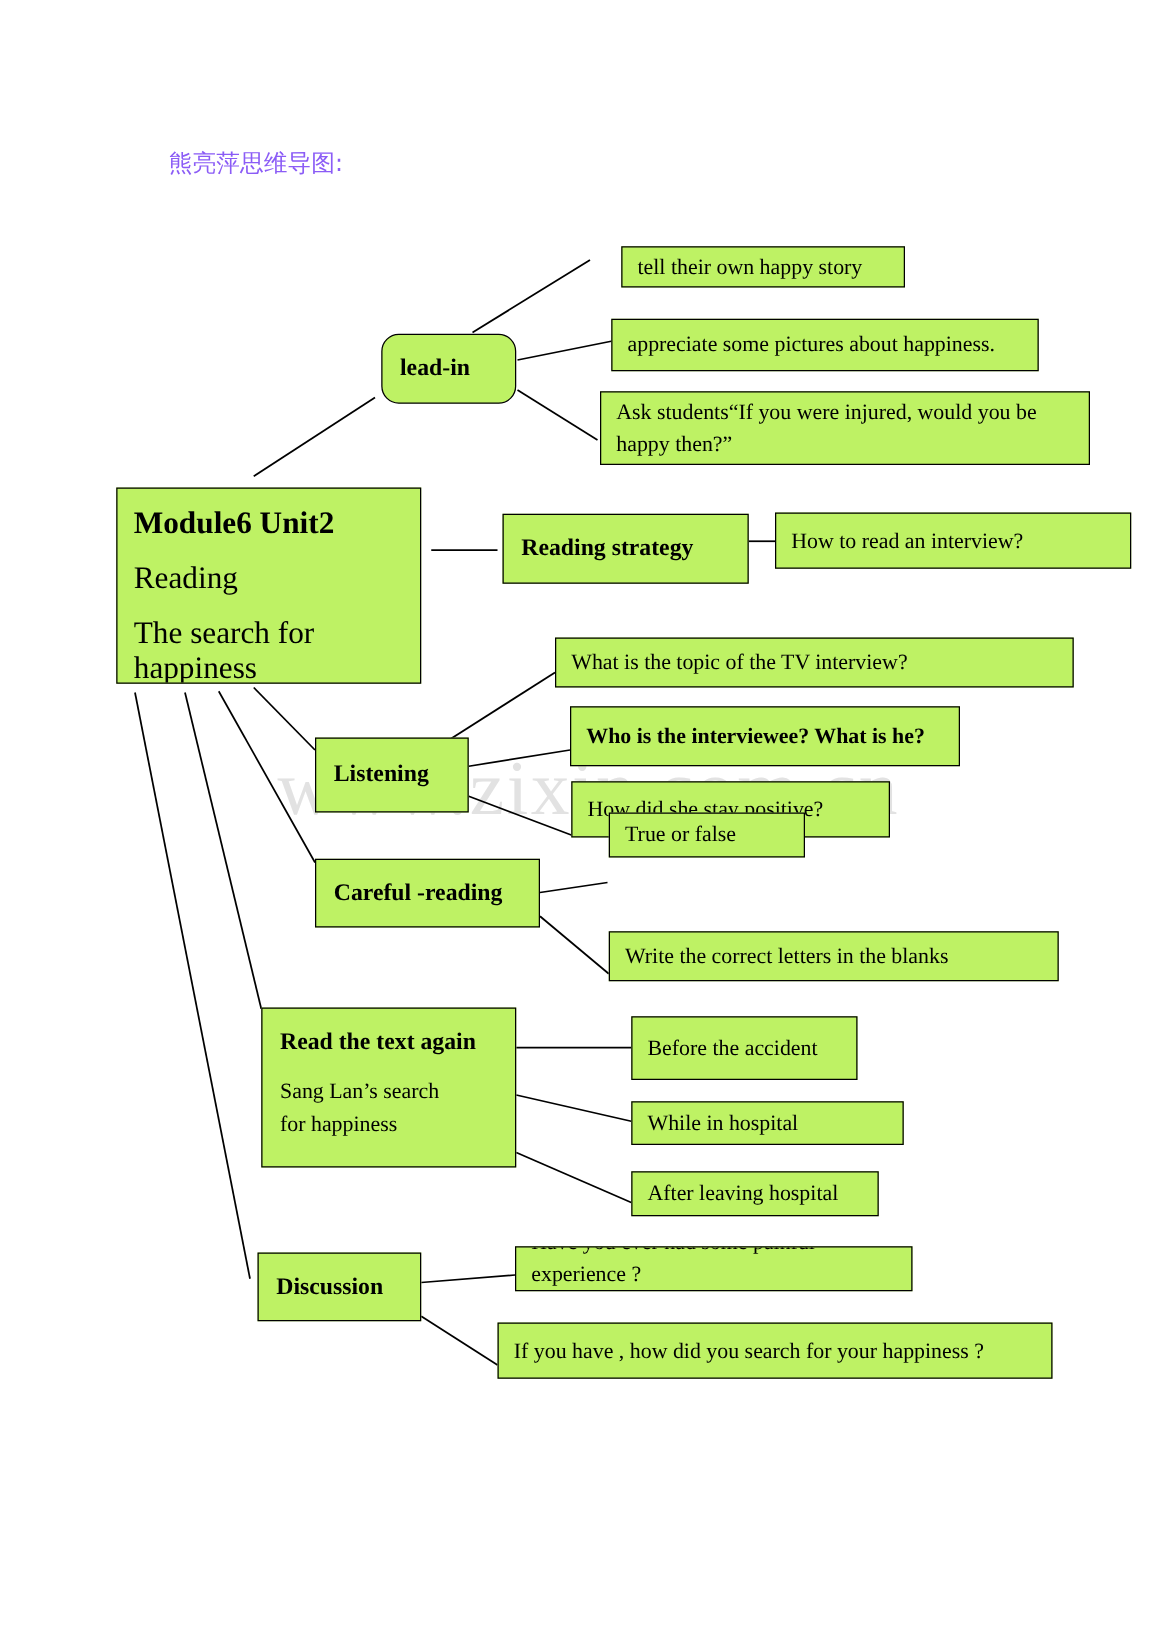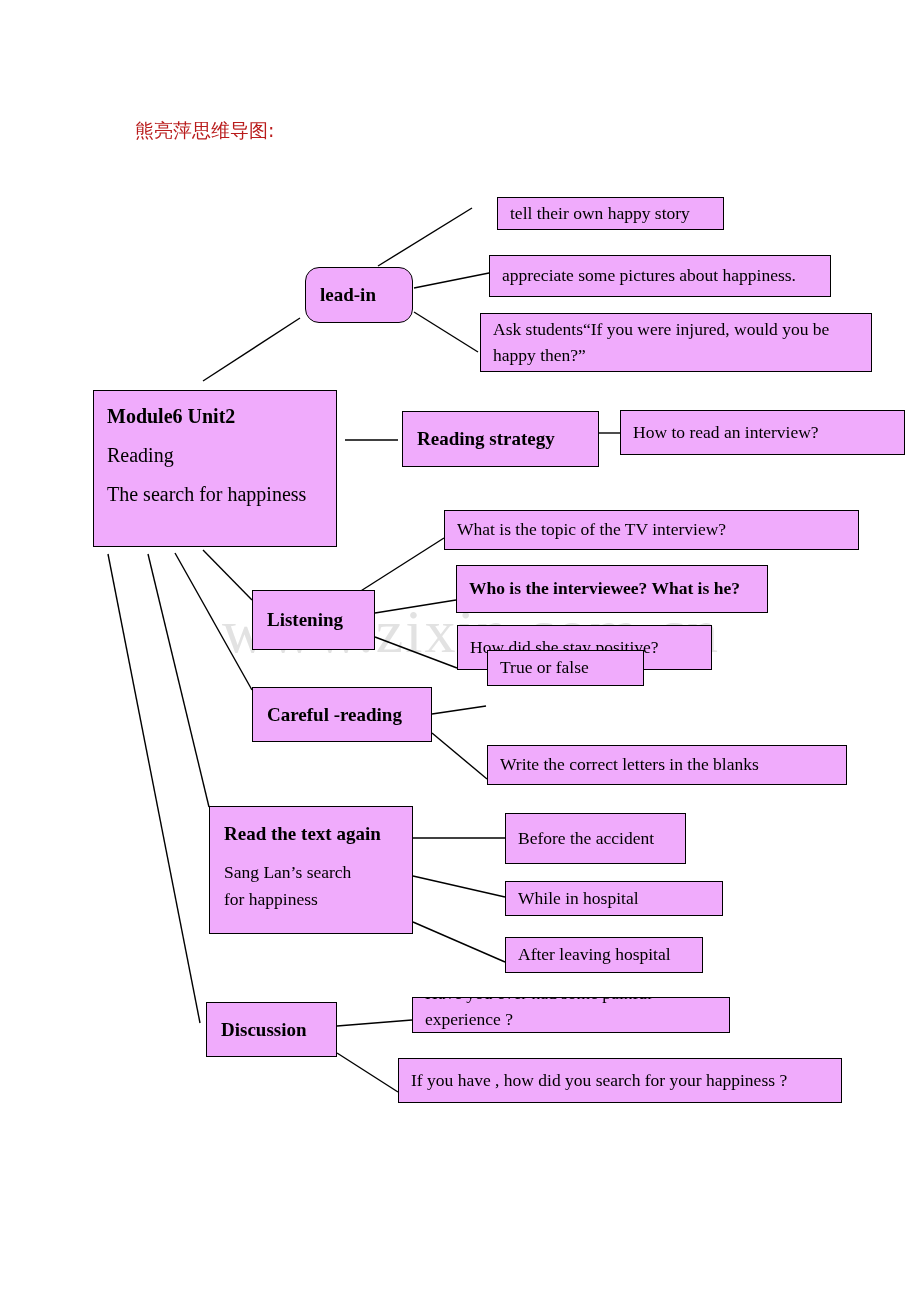--- a/index.html
+++ b/index.html
@@ -45,29 +45,29 @@
     height: 1302px;
     z-index: 2;
     pointer-events: none;
   }
   .doc-title {
     position: absolute;
     left: 135px;
     top: 118px;
     font-size: 19px;
     font-family: "DejaVu Sans", "Liberation Sans", sans-serif;
-    color: #b91c1c;
+    color: #8b5cf6;
     white-space: nowrap;
     z-index: 4;
   }
   .node {
     position: absolute;
     box-sizing: border-box;
     border: 1.3px solid #000000;
-    background: #f0abfc;
+    background: #bef264;
     z-index: 3;
     display: flex;
     flex-direction: column;
     justify-content: center;
     overflow: hidden;
   }
   .node .line {
     display: block;
     white-space: pre-wrap;
   }
@@ -85,21 +85,21 @@
     font-size: 17.5px;
     padding: 0 12px;
     line-height: 1.45;
   }
   
   .node.root {
     padding: 14px 0 10px 0;
     justify-content: flex-start;
   }
   .node.root .line {
-    font-size: 20px;
+    font-size: 25px;
     padding: 0 13px;
     margin-bottom: 16px;
   }
   .node.root .line.head {
     font-weight: bold;
   }
   .node.root .line:last-child {
     margin-bottom: 0;
   }
   

